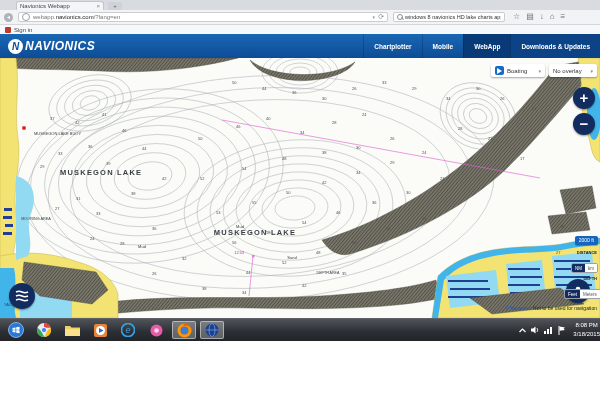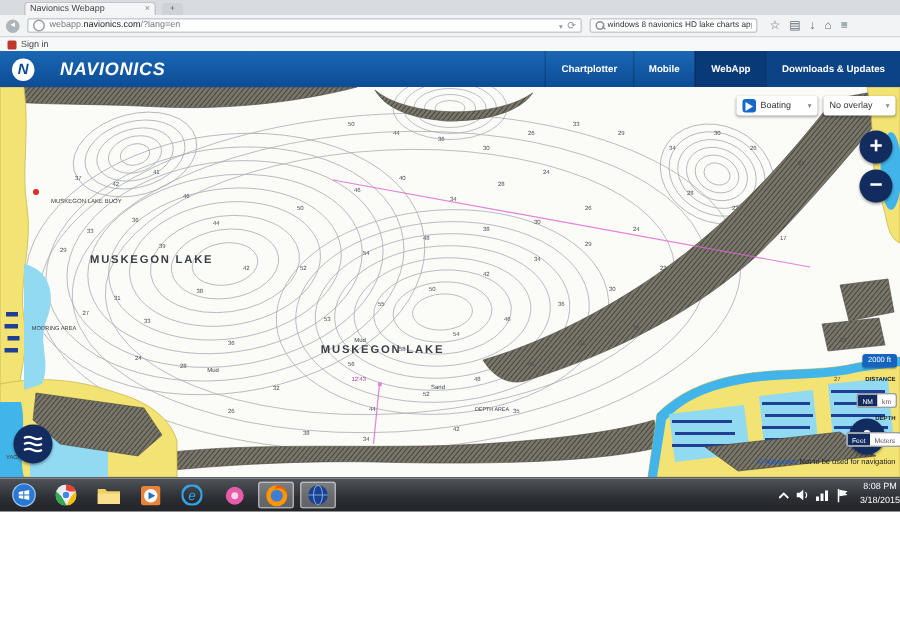--- a/index.html
+++ b/index.html
@@ -33,21 +33,21 @@
   .tbicons span{line-height:10px;}
   .bookbar{position:absolute;left:0;top:25px;width:600px;height:9px;background:#f7f8f9;
            border-bottom:1px solid #e0e3e6;display:flex;align-items:center;font-size:6px;color:#444;}
   .bk-ico{width:6px;height:6px;background:#c0392b;border-radius:1px;margin:0 3px 0 5px;}
   
   .navhdr{position:absolute;left:0;top:34px;width:600px;height:24px;
           background:linear-gradient(#1a67b4,#0d4c96);display:flex;align-items:stretch;}
   .brand{display:flex;align-items:center;margin-left:8px;flex:0 0 auto;}
   .brand .bico{width:15px;height:15px;border-radius:50%;background:#fff;color:#0d4c96;
                font-size:10px;font-weight:bold;text-align:center;line-height:15px;font-style:italic;}
-  .brand .bname{color:#fff;font-weight:bold;font-style:italic;font-size:12px;letter-spacing:.5px;margin-left:17px;}
+  .brand .bname{color:#fff;font-weight:bold;font-style:italic;font-size:12px;letter-spacing:.5px;margin-left:2px;}
   .navtabs{display:flex;margin-left:auto;}
   .navtab{display:flex;align-items:center;justify-content:center;padding:0 10px;font-size:6.5px;
           font-weight:bold;color:#fff;border-left:1px solid rgba(0,0,0,.18);}
   .navtab.active{background:#083a78;}
   .navtab.dark{background:#0b4386;}
   
   .mapwrap{position:absolute;left:0;top:58px;width:600px;height:260px;overflow:hidden;background:#fbfbf7;}
   
   .pill{position:absolute;height:13px;background:#fff;border-radius:2px;box-shadow:0 1px 2px rgba(0,0,0,.35);
         display:flex;align-items:center;font-size:6px;color:#333;padding:0 4px;box-sizing:border-box;}

